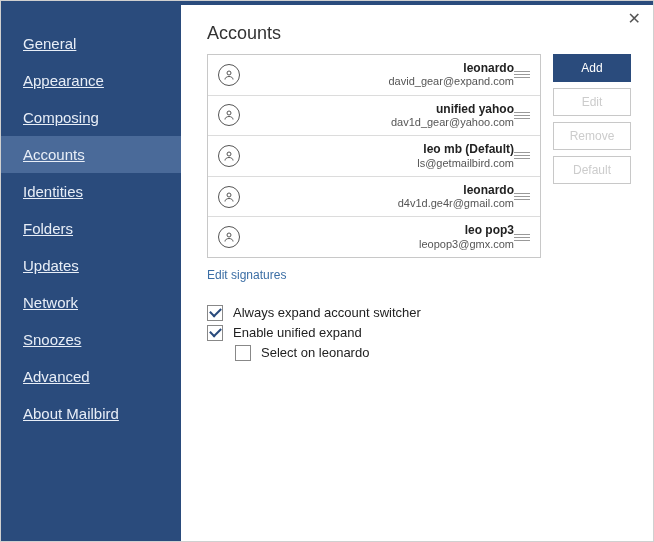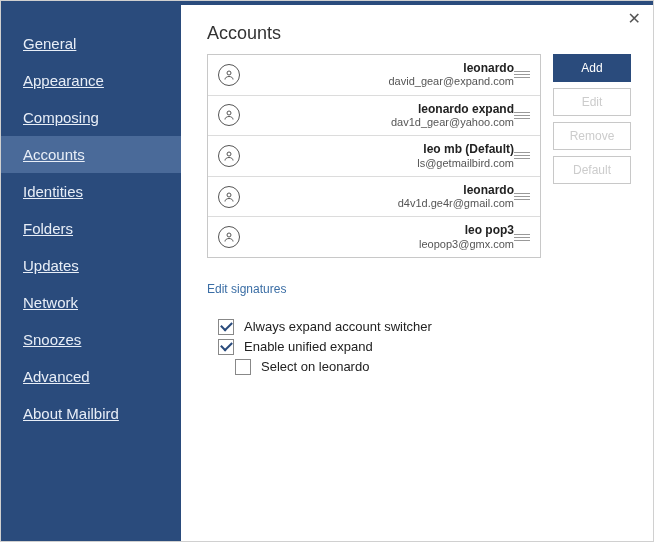--- a/index.html
+++ b/index.html
@@ -22,23 +22,23 @@
   }
   .avatar svg { width: 12px; height: 12px; }
   .acct-text { flex: 1; line-height: 1.2; }
   .acct-name { font-size: 12px; font-weight: 700; color: #222; }
   .acct-email { font-size: 11px; color: #555; }
   .drag { width: 16px; display: flex; flex-direction: column; gap: 2px; cursor: grab; }
   .drag span { height: 1px; background: #999; display: block; }
   .side-buttons { width: 78px; display: flex; flex-direction: column; gap: 6px; }
   .btn { height: 28px; border: 1px solid #c8c8c8; background: #fff; font-size: 12px; color: #ccc; cursor: default; }
   .btn.primary { background: #2a4b7c; color: #fff; border: 1px solid #2a4b7c; cursor: pointer; }
-  .link { color: #3b6ea5; font-size: 12px; margin-top: 24px; cursor: pointer; display: inline-block; }
+  .link { color: #3b6ea5; font-size: 12px; margin-top: 10px; cursor: pointer; display: inline-block; }
   .checks { margin-top: 22px; }
-  .check-row { display: flex; align-items: center; font-size: 13px; color: #222; margin-bottom: 4px; cursor: pointer; margin-left: 11px; }
+  .check-row { display: flex; align-items: center; font-size: 13px; color: #222; margin-bottom: 4px; cursor: pointer; }
   .check-row.indent { margin-left: 28px; }
   .checkbox { width: 16px; height: 16px; border: 1px solid #888; margin-right: 10px; display: flex; align-items: center; justify-content: center; background:#fff; }
   .checkbox.checked::after { content: ""; width: 9px; height: 5px; border-left: 2px solid #2a4b7c; border-bottom: 2px solid #2a4b7c; transform: rotate(-45deg) translate(1px,-1px); }
 </style>
 </head>
 <body>
 
 <div class="window">
   <div class="topbar"></div>
   <div class="close-x">✕</div>
@@ -82,21 +82,21 @@
         </div>
 
         <div class="account-row">
           <div class="avatar">
               <svg viewBox="0 0 24 24" fill="none" stroke="#555" stroke-width="2">
                 <circle cx="12" cy="8" r="4"></circle>
                 <path d="M4 21c0-4 4-6 8-6s8 2 8 6"></path>
               </svg>
             </div>
           <div class="acct-text">
-            <div class="acct-name">leonardo expand</div>
+            <div class="acct-name">unified yahoo</div>
             <div class="acct-email">dav1d_gear@yahoo.com</div>
           </div>
           <div class="drag">
               <span></span>
               <span></span>
               <span></span>
             </div>
         </div>
 
         <div class="account-row">

